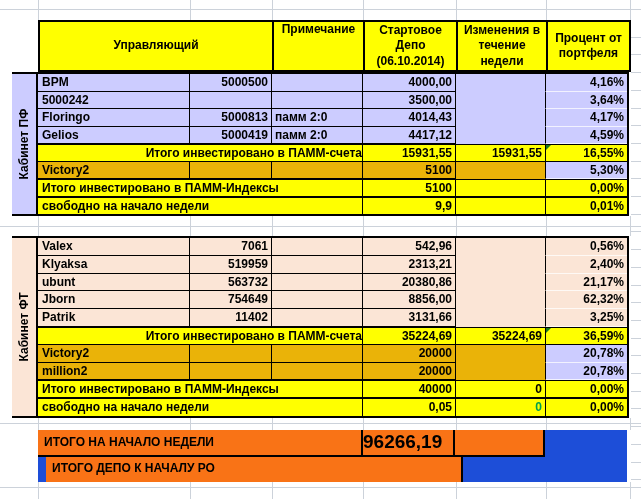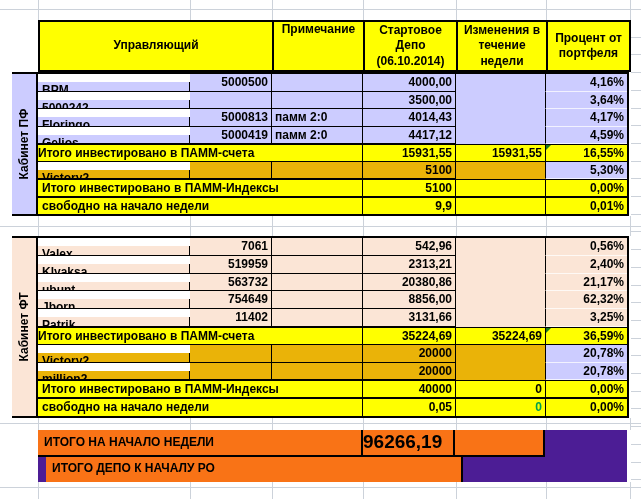--- a/index.html
+++ b/index.html
@@ -38,45 +38,45 @@
     border-top:2px solid #000;border-bottom:2px solid #000;border-right:2px solid #000;}
   .vlabel{width:26px;display:flex;align-items:center;justify-content:center;
     border-right:2px solid #000;overflow:hidden;}
   .vlabel span{transform:rotate(-90deg);white-space:nowrap;font-size:12px;}
   .stable{display:grid;width:589px;
     grid-template-columns:152px 82px 91px 93px 90px 1fr;grid-auto-rows:var(--rh);}
   .srow{display:contents;}
   .c{position:relative;border-right:1px solid #000;border-bottom:1px solid #000;
     font-size:12px;line-height:calc(var(--rh) - 1px);white-space:nowrap;overflow:hidden;}
   .c.pct{border-right:none;}
-  .name{text-align:left;padding-left:4px;margin-top:8px;}
+  .name{text-align:left;padding-left:4px;}
   .note{text-align:left;padding-left:3px;}
   .num,.start,.chg,.pct{text-align:right;padding-right:3px;}
   .span3{grid-column:span 3;}
-  .total-label.center{text-align:left;}
+  .total-label.center{text-align:right;}
   .total-label.left{text-align:left;padding-left:4px;}
 
   .sec1{--rh:17.5px;top:72px;}
   .sec2{--rh:17.8px;top:236px;}
   .sec1 .vlabel{background:#ccccff;}
   .sec2 .vlabel{background:#fbe5d6;}
   .sec1 .r-plain>.c{background:#ccccff;}
   .sec2 .r-plain>.c{background:#fbe5d6;}
   .r-green>.c{background:#eab308;}
   .r-green>.c.pct{background:#ccccff;}
   .r-total>.c{background:#ffff00;border-top:1px solid #000;}
   .r-plain>.c.chg,.r-green>.c.chg{border-bottom-color:transparent;}
   .r-plain>.c.pct,.r-green>.c.pct{border-bottom-color:rgba(255,255,255,.75);}
   .r-last>.c{border-bottom:none;}
   .pos{color:#00a050;}
   .ind{position:absolute;top:0;left:0;width:0;height:0;
     border-top:5px solid #1a7a1a;border-right:5px solid transparent;}
 
   
-  .fblock{position:absolute;left:38px;top:430px;width:589px;height:52px;background:#4c1d95;}
+  .fblock{position:absolute;left:38px;top:430px;width:589px;height:52px;background:#1d4ed8;}
   .fc{position:absolute;background:#f97316;font-size:12px;white-space:nowrap;overflow:hidden;}
   .f1l{left:0;top:0;width:325px;height:27px;line-height:25px;padding-left:6px;
     border-right:2px solid #000;border-bottom:2px solid #000;}
   .f1v{left:325px;top:0;width:92px;height:27px;line-height:24px;text-align:right;padding-right:15px;
     font-size:19px;border-right:2px solid #000;border-bottom:2px solid #000;}
   .f1e{left:417px;top:0;width:90px;height:27px;border-right:2px solid #000;border-bottom:2px solid #000;}
   .f2l{left:8px;top:27px;width:417px;height:25px;line-height:23px;padding-left:6px;border-right:2px solid #000;}
   .f2v{left:417px;top:27px;width:90px;height:25px;line-height:22px;text-align:right;padding-right:3px;
     font-size:19px;border-right:2px solid #000;border-bottom:2px solid #000;margin-top:44px;}
 </style>

